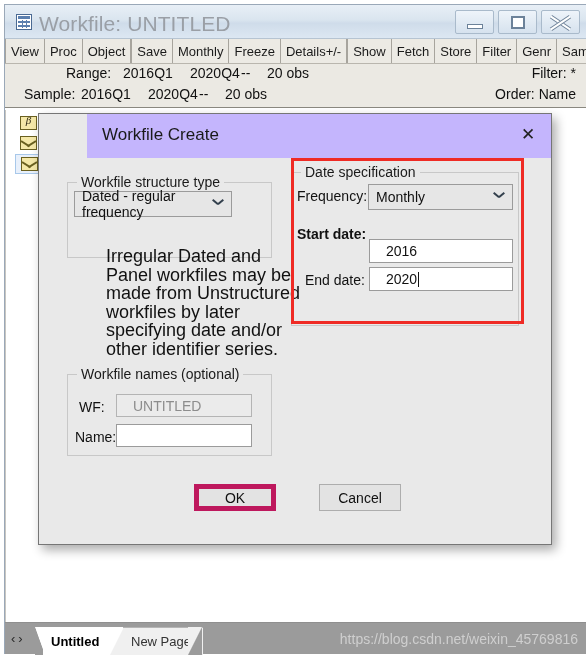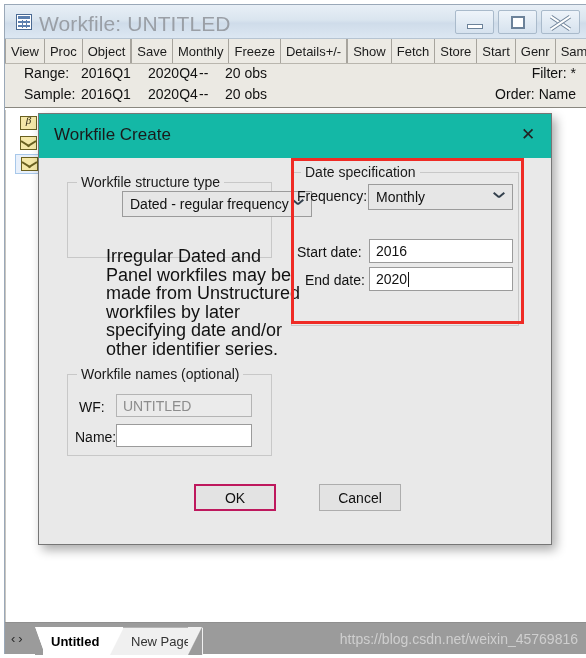--- a/index.html
+++ b/index.html
@@ -151,21 +151,21 @@
     position: relative;
     box-sizing: border-box;
   }
   .info-row {
     position: absolute;
     left: 0; right: 0;
     height: 22px;
     font-size: 14px;
     color: #111111;
   }
-  .info-row.r1 { top: 0px; }
+  .info-row.r1 { top: 0px; margin-left: 42px; }
   .info-row.r2 { top: 21px; }
   .info-lbl  { position: absolute; left: 19px; top: 1px; }
   .info-val1 { position: absolute; left: 76px; top: 1px; }
   .info-val2 { position: absolute; left: 143px; top: 1px; }
   .info-dash { position: absolute; left: 194px; top: 1px; }
   .info-obs  { position: absolute; left: 220px; top: 1px; }
   .info-right{ position: absolute; right: 10px; top: 1px; }
 
   
   .wf-body {
@@ -296,23 +296,24 @@
     top: 113px;
     width: 514px;
     height: 432px;
     background: #e9e9e9;
     border: 1px solid #767676;
     box-sizing: border-box;
     box-shadow: 4px 5px 10px rgba(0,0,0,.33);
   }
   .dlg-titlebar {
     height: 44px;
-    background: #14b8a6;
+    background: #c4b5fd;
     position: relative;
     box-sizing: border-box;
+    margin-left: 48px;
   }
   .dlg-title {
     position: absolute;
     left: 15px;
     top: 11px;
     font-size: 17px;
     color: #1a1a1a;
   }
   .dlg-close {
     position: absolute;
@@ -373,23 +374,22 @@
     width: 7px;
     height: 1.6px;
     background: #33404d;
   }
   .combo .chev::before { left: -1px; transform: rotate(40deg); }
   .combo .chev::after  { left: 3.5px; transform: rotate(-40deg); }
 
   .combo-structure {
     left: 35px;
     top: 77px;
-    width: 190px;
+    width: 158px;
     height: 26px;
-    margin-left: 48px;
   }
 
   .help-text {
     position: absolute;
     left: 67px;
     top: 133px;
     width: 205px;
     font-size: 18px;
     line-height: 18.5px;
     color: #111111;
@@ -403,30 +403,30 @@
     color: #111111;
     white-space: nowrap;
   }
   .lbl-frequency { left: 258px; top: 74px; }
   .combo-frequency {
     left: 329px;
     top: 70px;
     width: 145px;
     height: 26px;
   }
-  .lbl-start { left: 258px; top: 130px; }
+  .lbl-start { left: 258px; top: 112px; font-weight: bold; }
   .lbl-end   { left: 266px; top: 158px; text-align: center; }
   .textbox {
     position: absolute;
     background: #ffffff;
     border: 1px solid #9b9b9b;
     box-sizing: border-box;
     display: flex;
     align-items: center;
-    padding-left: 6px;
+    padding-left: 16px;
     font-size: 14px;
     color: #111111;
   }
   .tb-start { left: 330px; top: 125px; width: 144px; height: 24px; }
   .tb-end   { left: 330px; top: 153px; width: 144px; height: 24px; }
   .caret {
     display: inline-block;
     width: 1px;
     height: 15px;
     background: #111111;
@@ -463,21 +463,21 @@
     border: 1px solid #adadad;
     box-sizing: border-box;
     font-size: 14px;
     color: #111111;
     display: flex;
     align-items: center;
     justify-content: center;
   }
   .btn-ok {
     left: 155px; top: 370px; width: 82px; height: 27px;
-    border: 2px solid #be185d;
+    border: 5px solid #be185d;
   }
   .btn-cancel {
     left: 280px; top: 370px; width: 82px; height: 27px;
   }
 </style>
 </head>
 <body>
 
 <div id="screen">
 
@@ -508,21 +508,21 @@
       <div class="tb-btn">Object</div>
       <div class="tb-sep"></div>
       <div class="tb-btn">Save</div>
       <div class="tb-btn">Monthly</div>
       <div class="tb-btn">Freeze</div>
       <div class="tb-btn">Details+/-</div>
       <div class="tb-sep"></div>
       <div class="tb-btn">Show</div>
       <div class="tb-btn">Fetch</div>
       <div class="tb-btn">Store</div>
-      <div class="tb-btn">Start</div>
+      <div class="tb-btn">Filter</div>
       <div class="tb-btn">Genr</div>
       <div class="tb-btn">Sample</div>
     </div>
 
     <div class="wf-info">
       <div class="info-row r1">
         <span class="info-lbl">Range:</span>
         <span class="info-val1">2016Q1</span>
         <span class="info-val2">2020Q4</span>
         <span class="info-dash">--</span>

